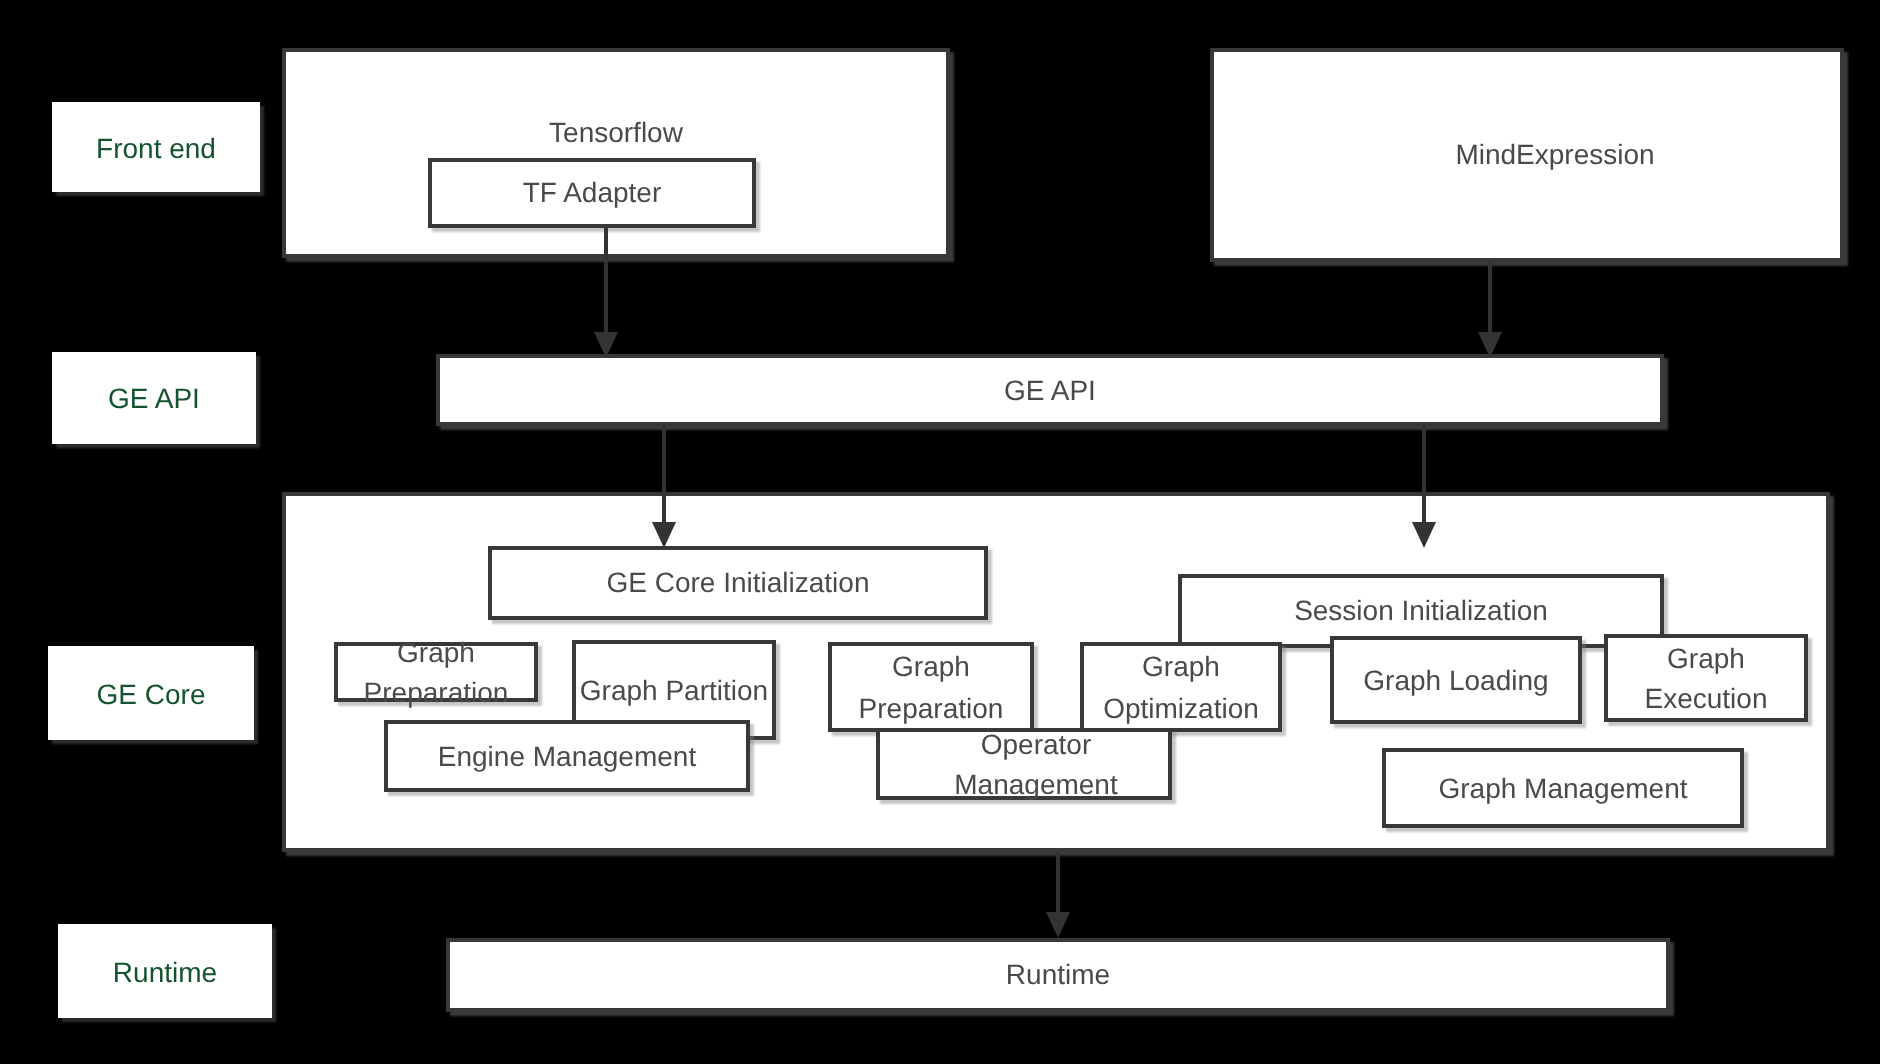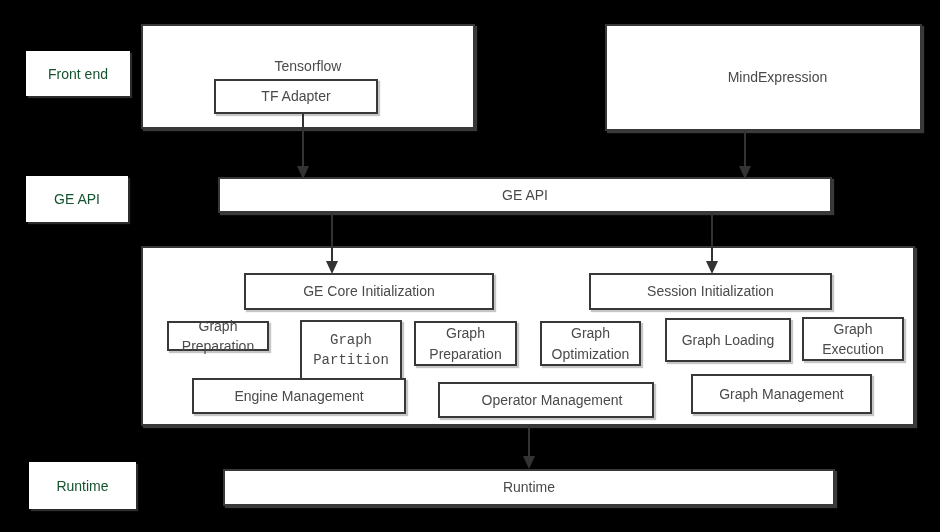--- a/index.html
+++ b/index.html
@@ -73,45 +73,46 @@
   .z1 { z-index: 1; }
   .z2 { z-index: 2; }
 </style>
 </head>
 <body>
 
 <div class="page">
 
   <div class="rowlabel" style="left:26px; top:51px; width:104px; height:45px;">Front end</div>
   <div class="rowlabel" style="left:26px; top:176px; width:102px; height:46px;">GE API</div>
+  <div class="rowlabel" style="left:24px; top:323px; width:103px; height:47px;">GE Core</div>
   <div class="rowlabel" style="left:29px; top:462px; width:107px; height:47px;">Runtime</div>
 
   <div class="box container-box z1" style="left:141px; top:24px; width:334px; height:105px;padding-left:48px;">
     <div class="title-top">Tensorflow</div>
   </div>
   <div class="box z2" style="left:214px; top:79px; width:164px; height:35px;">TF Adapter</div>
 
   <div class="box z1" style="left:605px; top:24px; width:317px; height:107px;padding-left:28px;">MindExpression</div>
 
   <div class="box z1" style="left:218px; top:177px; width:614px; height:36px;">GE API</div>
 
   <div class="box container-box z1" style="left:141px; top:246px; width:774px; height:180px;"></div>
 
   <div class="box z2" style="left:212px; top:273px; width:250px; height:37px;margin-left:32px;">GE Core Initialization</div>
-  <div class="box z2" style="left:589px; top:273px; width:243px; height:37px;">Session Initialization</div>
+  <div class="box z2" style="left:589px; top:287px; width:243px; height:37px;">Session Initialization</div>
 
   <div class="box z2" style="left:167px; top:321px; width:102px; height:30px;">Graph Preparation</div>
-  <div class="box z2" style="left:300px; top:320px; width:102px; height:60px;font-family:Liberation Mono, monospace;">Graph Partition</div>
+  <div class="box z2" style="left:286px; top:320px; width:102px; height:50px;">Graph Partition</div>
   <div class="box z2" style="left:414px; top:321px; width:103px; height:45px;">Graph Preparation</div>
   <div class="box z2" style="left:540px; top:321px; width:101px; height:45px;">Graph Optimization</div>
   <div class="box z2" style="left:665px; top:318px; width:126px; height:44px;">Graph Loading</div>
   <div class="box z2" style="left:802px; top:317px; width:102px; height:44px;">Graph Execution</div>
 
-  <div class="box z2" style="left:192px; top:378px; width:214px; height:36px;">Engine Management</div>
-  <div class="box z2" style="left:438px; top:382px; width:216px; height:36px;padding-left:12px;">Operator Management</div>
+  <div class="box z2" style="left:192px; top:360px; width:183px; height:36px;">Engine Management</div>
+  <div class="box z2" style="left:438px; top:364px; width:148px; height:36px;padding-left:12px;">Operator Management</div>
   <div class="box z2" style="left:691px; top:374px; width:181px; height:40px;">Graph Management</div>
 
   <div class="box z1" style="left:223px; top:469px; width:612px; height:37px;">Runtime</div>
 
   <div class="varrow" style="left:302px; top:114px; height:63px;"></div>
   <div class="varrow" style="left:744px; top:131px; height:46px;"></div>
   <div class="varrow" style="left:331px; top:213px; height:59px;"></div>
   <div class="varrow" style="left:711px; top:213px; height:59px;"></div>
   <div class="varrow" style="left:528px; top:426px; height:41px;"></div>
 

